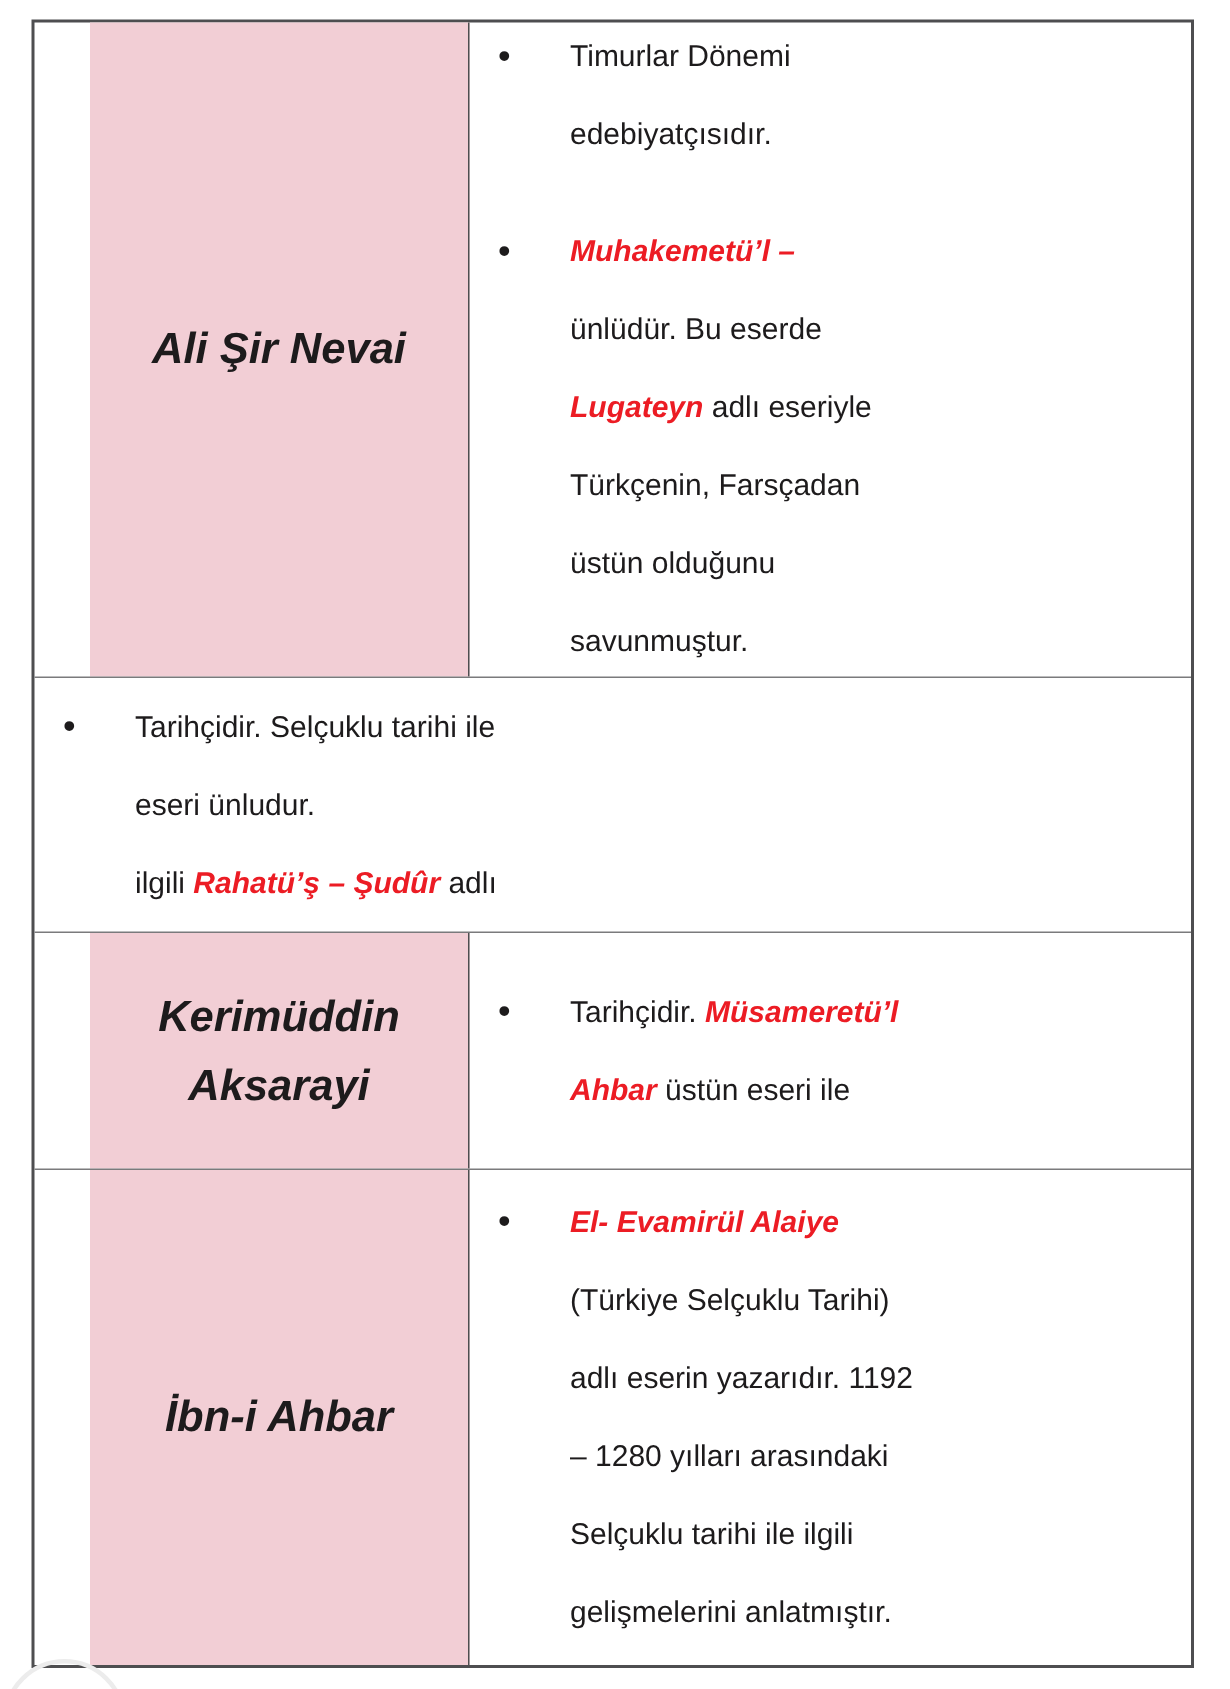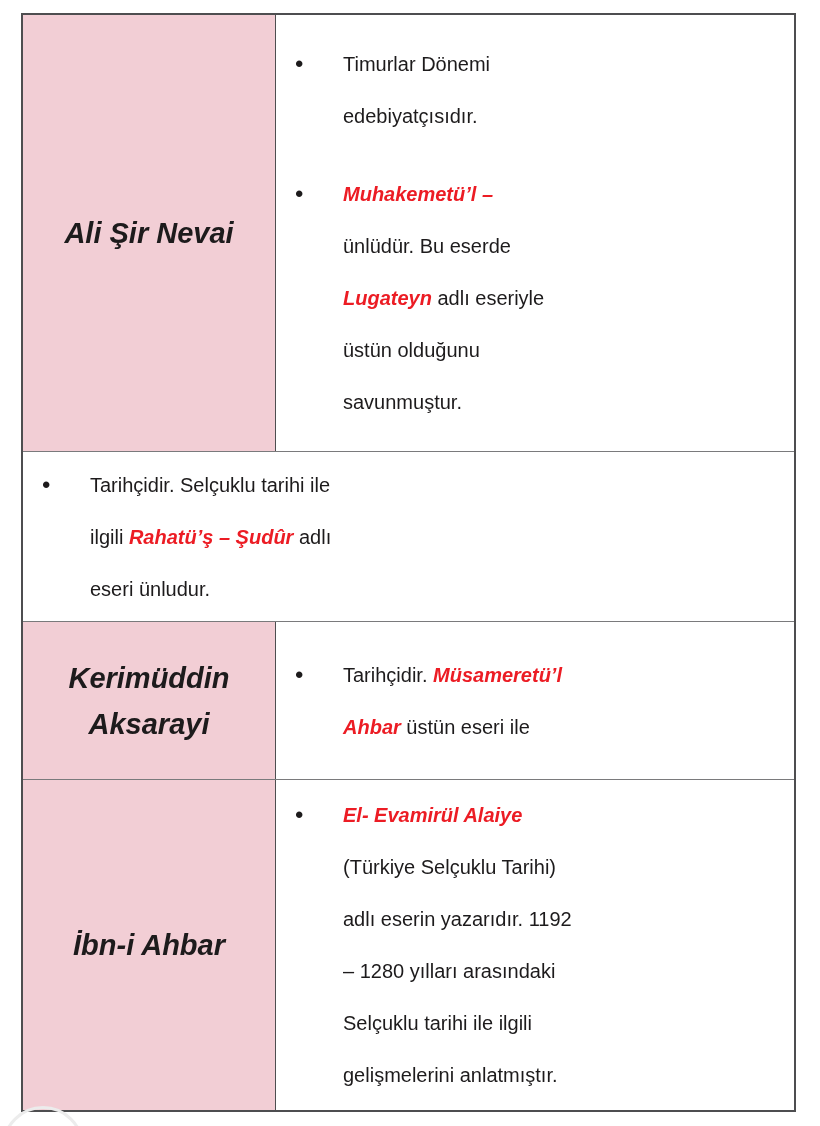--- a/index.html
+++ b/index.html
@@ -40,20 +40,21 @@
     flex:0 0 253px;
     box-sizing:border-box;
     background:var(--pink);
     border-right:1px solid var(--border-dark);
     display:flex;align-items:center;justify-content:center;
     text-align:center;
     font-weight:bold;font-style:italic;
     font-size:29px;line-height:46px;
     color:var(--ink);
     padding:0 8px;
+    margin-left:37px;
   }
   .cell-desc{
     flex:1 1 auto;
     box-sizing:border-box;
     display:flex;flex-direction:column;justify-content:center;
     padding:0 10px 0 19px;
     color:var(--ink);
   }
   .bullet{display:flex;}
   .bullet + .bullet{margin-top:26px;}
@@ -96,35 +97,36 @@
             <div class="line"><span>Timurlar Dönemi</span></div>
             <div class="line"><span>edebiyatçısıdır.</span></div>
           </div>
         </div>
         <div class="bullet">
           <span class="marker">•</span>
           <div class="lines">
             <div class="line"><span class="red">Muhakemetü’l –</span></div>
             <div class="line"><span>ünlüdür. Bu eserde</span></div>
             <div class="line"><span class="red">Lugateyn</span><span> adlı eseriyle</span></div>
+            <div class="line"><span>Türkçenin, Farsçadan</span></div>
             <div class="line"><span>üstün olduğunu</span></div>
             <div class="line"><span>savunmuştur.</span></div>
           </div>
         </div>
       </div>
   </div>
 
   <div class="row">
     <div class="cell-desc">
         <div class="bullet">
           <span class="marker">•</span>
           <div class="lines">
             <div class="line"><span>Tarihçidir. Selçuklu tarihi ile</span></div>
+            <div class="line"><span>eseri ünludur.</span></div>
             <div class="line"><span>ilgili </span><span class="red">Rahatü’ş – Şudûr</span><span> adlı</span></div>
-            <div class="line"><span>eseri ünludur.</span></div>
           </div>
         </div>
       </div>
   </div>
 
   <div class="row">
     <div class="cell-name">
       <span>Kerimüddin Aksarayi</span>
     </div>
     <div class="cell-desc">

